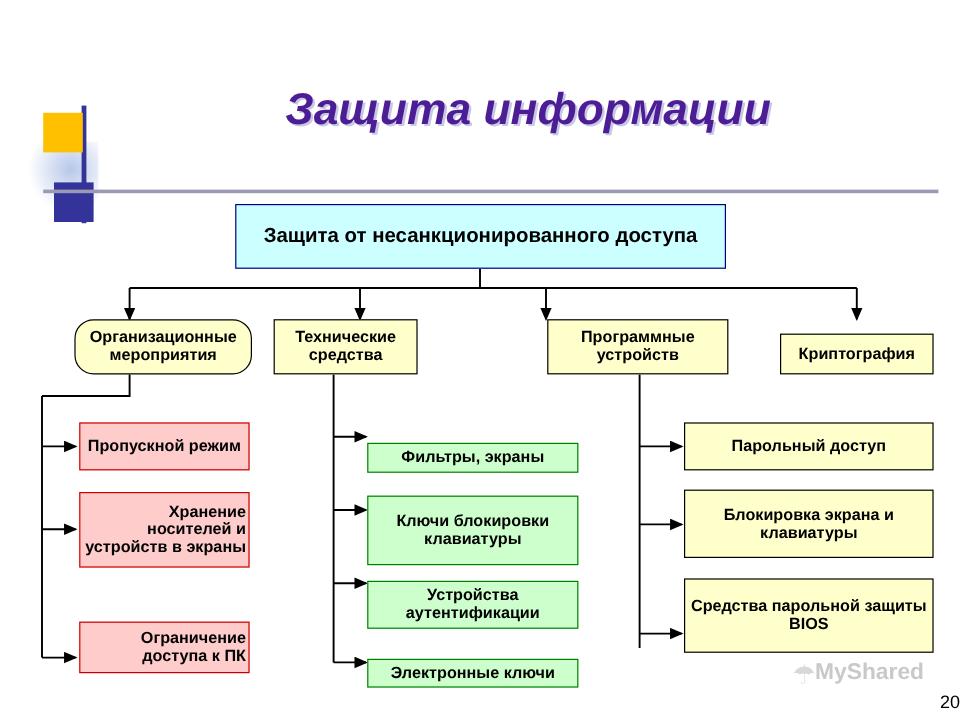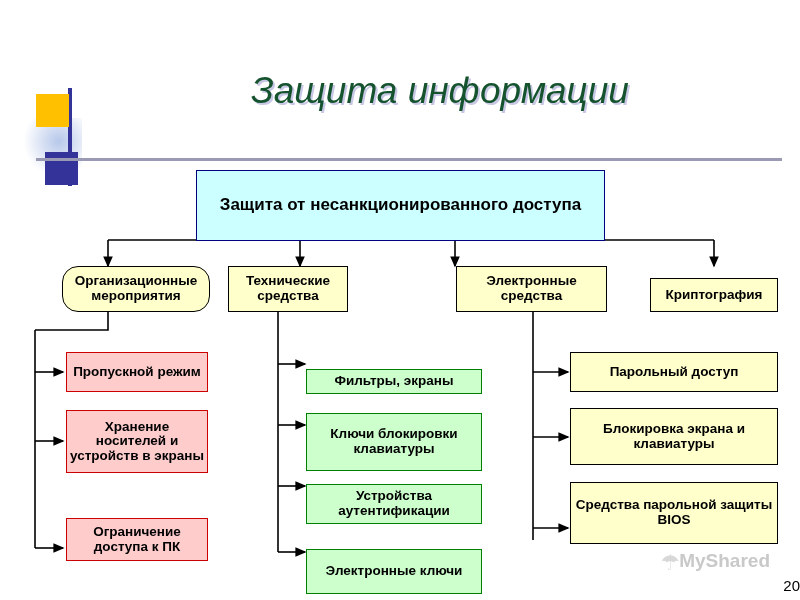--- a/index.html
+++ b/index.html
@@ -15,36 +15,36 @@
   .deco-blue-vline{left:68px;top:88px;width:4px;height:98px;background:#33339a;}
   .deco-yellow{left:36px;top:94px;width:33px;height:33px;background:#ffc000;}
   .deco-blue{left:45px;top:152px;width:33px;height:33px;background:#33339a;}
   .deco-fade{left:24px;top:118px;width:58px;height:58px;
      background:radial-gradient(circle at 60% 40%, rgba(170,190,230,0.85), rgba(255,255,255,0) 72%);}
   .hr{position:absolute;left:36px;top:158px;width:746px;height:3px;background:#9a9ab5;}
 
   
   .title{
     position:absolute;left:120px;top:70px;width:640px;
-    text-align:center;font-size:37px;font-weight:normal;font-style:italic;
-    color:#14532d;letter-spacing:0px;
+    text-align:center;font-size:37px;font-weight:bold;font-style:italic;
+    color:#4c1d95;letter-spacing:0px;
     text-shadow:2px 2px 0 #c8c8e6;
   }
 
   
   .box{
     position:absolute;box-sizing:border-box;
     display:flex;align-items:center;justify-content:center;
     text-align:center;font-weight:bold;line-height:1.08;
     border:1px solid #000000;
     padding:1px 2px;
   }
   .cyan{background:#ccffff;border-color:#000080;}
   .yellow{background:#ffffcc;border-color:#000000;}
-  .pink{background:#ffcccc;border-color:#cc0000;}
+  .pink{background:#ffcccc;border-color:#cc0000;text-align:right;}
   .green{background:#ccffcc;border-color:#008000;margin-top:17px;}
 
   .root{font-size:17px;color:#000000;}
   .lvl2{font-size:13.5px;color:#000000;}
   .leaf{font-size:13.5px;color:#000000;}
 
   svg.conn{position:absolute;left:0;top:0;width:800px;height:600px;pointer-events:none;}
 
   .pagenum{position:absolute;right:0;bottom:6px;font-size:15px;color:#000;}
   .wm{position:absolute;right:30px;bottom:28px;font-size:19px;color:#c9c9c9;font-weight:bold;}
@@ -93,35 +93,35 @@
       <path d="M278,552 L305,552" marker-end="url(#ah)"></path>
 
       <path d="M533,312 L533,330"></path>
       <path d="M533,330 L533,540"></path>
       <path d="M533,372 L568,372" marker-end="url(#ah)"></path>
       <path d="M533,437 L568,437" marker-end="url(#ah)"></path>
       <path d="M533,528 L568,528" marker-end="url(#ah)"></path>
     </g>
   </svg>
 
-  <div class="box cyan root" style="left:196px;top:170px;width:409px;height:71px;">Защита от несанкционированного доступа</div>
+  <div class="box cyan root" style="left:196px;top:170px;width:409px;height:54px;">Защита от несанкционированного доступа</div>
 
   <div class="box yellow lvl2" style="left:62px;top:266px;width:148px;height:46px;border-radius:16px;">Организационные мероприятия</div>
   <div class="box yellow lvl2" style="left:228px;top:266px;width:120px;height:46px;">Технические средства</div>
-  <div class="box yellow lvl2" style="left:456px;top:266px;width:151px;height:46px;">Электронные средства</div>
+  <div class="box yellow lvl2" style="left:456px;top:266px;width:151px;height:46px;">Программные устройств</div>
   <div class="box yellow lvl2" style="left:650px;top:278px;width:128px;height:34px;">Криптография</div>
 
   <div class="box pink leaf" style="left:66px;top:352px;width:142px;height:40px;">Пропускной режим</div>
   <div class="box pink leaf" style="left:66px;top:410px;width:142px;height:63px;">Хранение носителей и устройств в экраны</div>
   <div class="box pink leaf" style="left:66px;top:518px;width:142px;height:43px;">Ограничение доступа к ПК</div>
 
   <div class="box green leaf" style="left:306px;top:352px;width:176px;height:25px;">Фильтры, экраны</div>
   <div class="box green leaf" style="left:306px;top:396px;width:176px;height:58px;">Ключи блокировки клавиатуры</div>
   <div class="box green leaf" style="left:306px;top:467px;width:176px;height:40px;">Устройства аутентификации</div>
-  <div class="box green leaf" style="left:306px;top:532px;width:176px;height:45px;">Электронные ключи</div>
+  <div class="box green leaf" style="left:306px;top:532px;width:176px;height:24px;">Электронные ключи</div>
 
   <div class="box yellow leaf" style="left:570px;top:352px;width:208px;height:40px;">Парольный доступ</div>
   <div class="box yellow leaf" style="left:570px;top:408px;width:208px;height:57px;">Блокировка экрана и клавиатуры</div>
   <div class="box yellow leaf" style="left:570px;top:482px;width:208px;height:62px;">Средства парольной защиты BIOS</div>
 
   <div class="wm-ico">☂</div>
   <div class="wm">MyShared</div>
   <div class="pagenum">20</div>
 </div>
 

